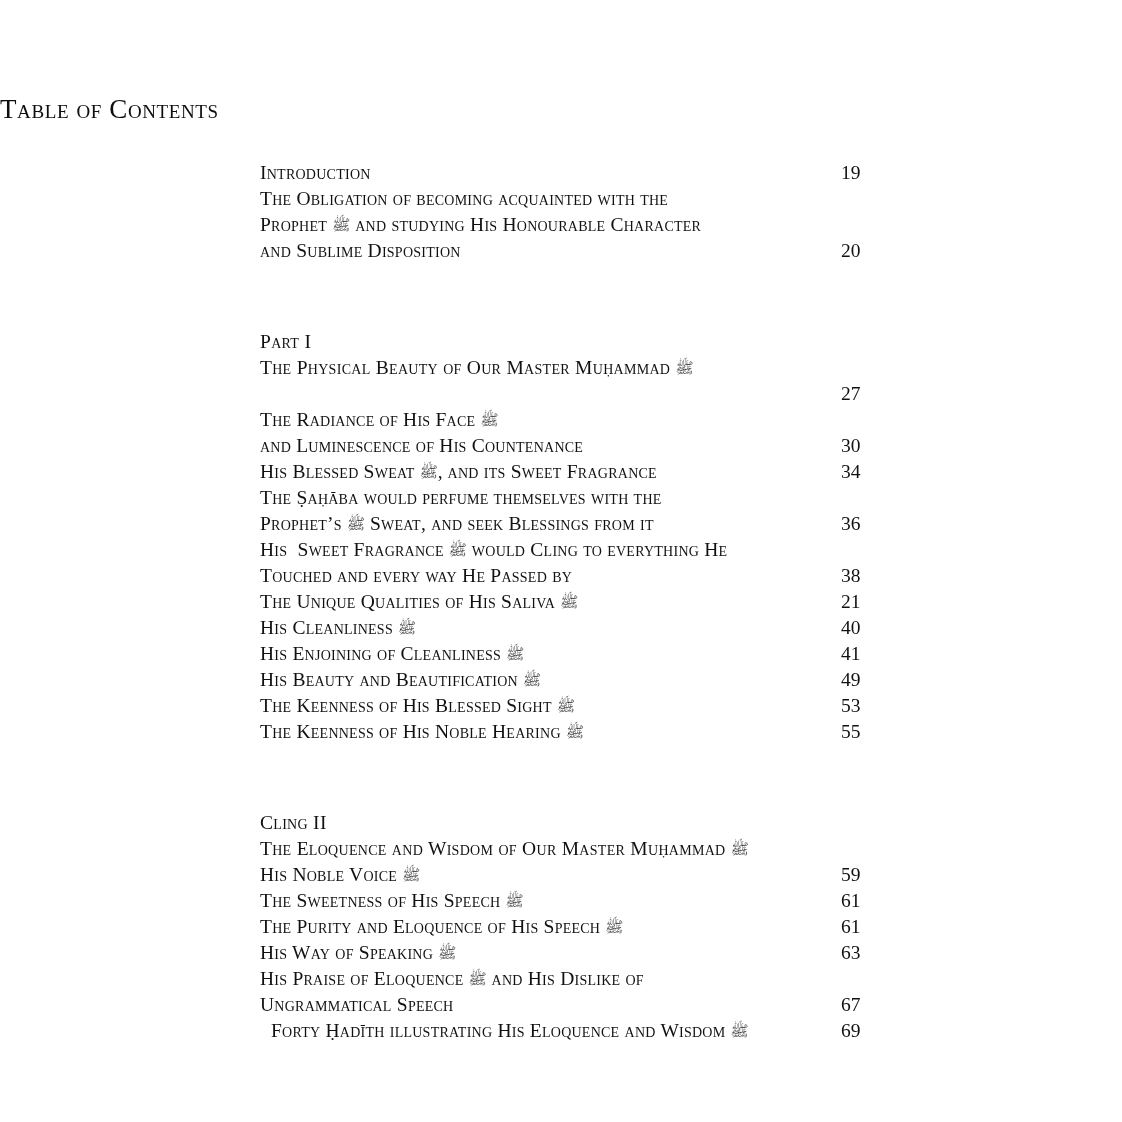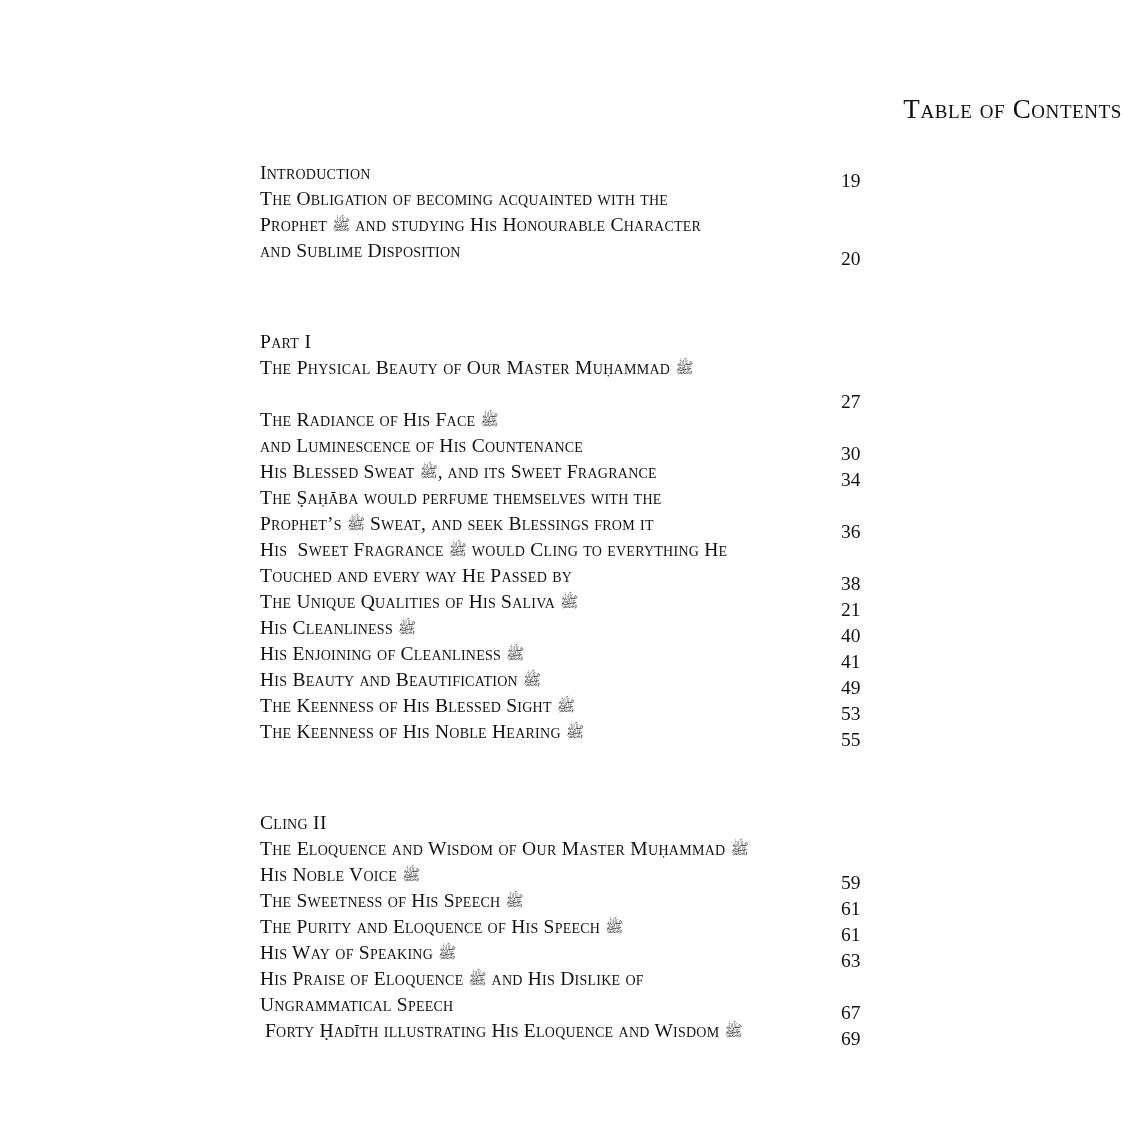--- a/index.html
+++ b/index.html
@@ -23,21 +23,21 @@
     height: 1122px;
     box-sizing: border-box;
   }
 
   
   .toc-title {
     position: absolute;
     left: 0;
     right: 0;
     top: 94px;
-    text-align: right;
+    text-align: left;
     font-variant: small-caps;
     font-size: 27px;
     letter-spacing: 0.6px;
     color: #0d0d0d;
     white-space: pre;
   }
 
   
   .toc-body {
     position: absolute;
@@ -65,31 +65,30 @@
   }
 
   .entry .page-no {
     position: absolute;
     left: 581px;
     top: 0;
     font-size: 19.5px;
     color: #111111;
     font-variant: normal;
     white-space: pre;
-    margin-top: 8px;
   }
 
   
   .entry.heading .label {
     font-weight: normal;
     letter-spacing: 0.3px;
   }
 
   
-  .entry.indent .label { left: 5px; text-align: right; }
+  .entry.indent .label { left: 11px; text-align: right; }
   .gap-block { height: 65px; }
 
   
   .salla {
     font-family: "DejaVu Sans", sans-serif;
     font-size: 15px;
     font-variant: normal;
     letter-spacing: 0;
     color: #3a3a3a;
     position: relative;

